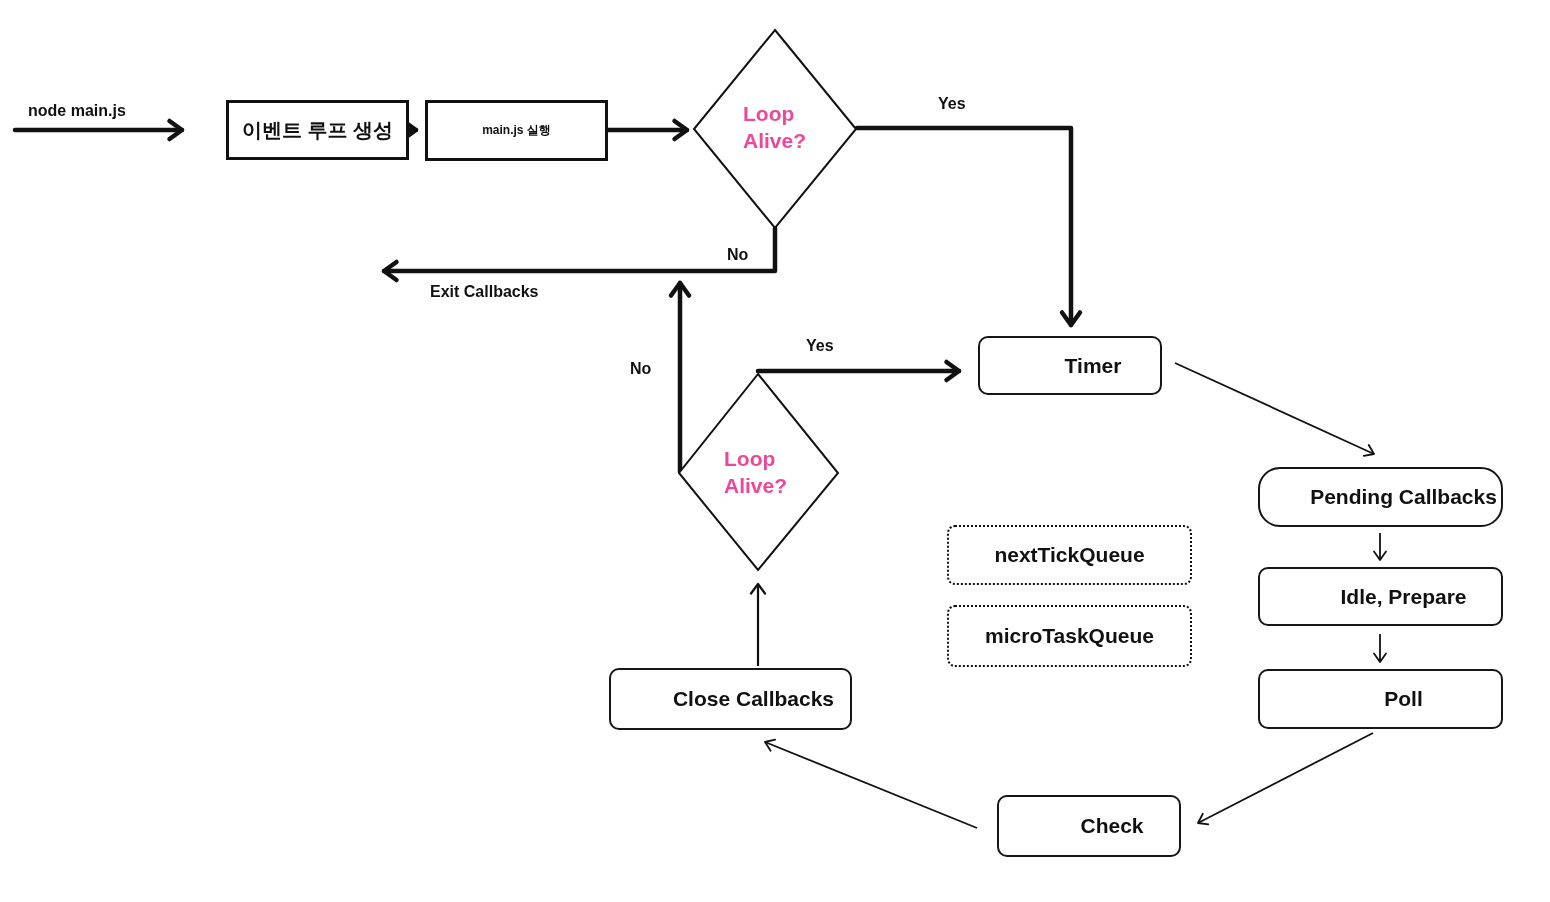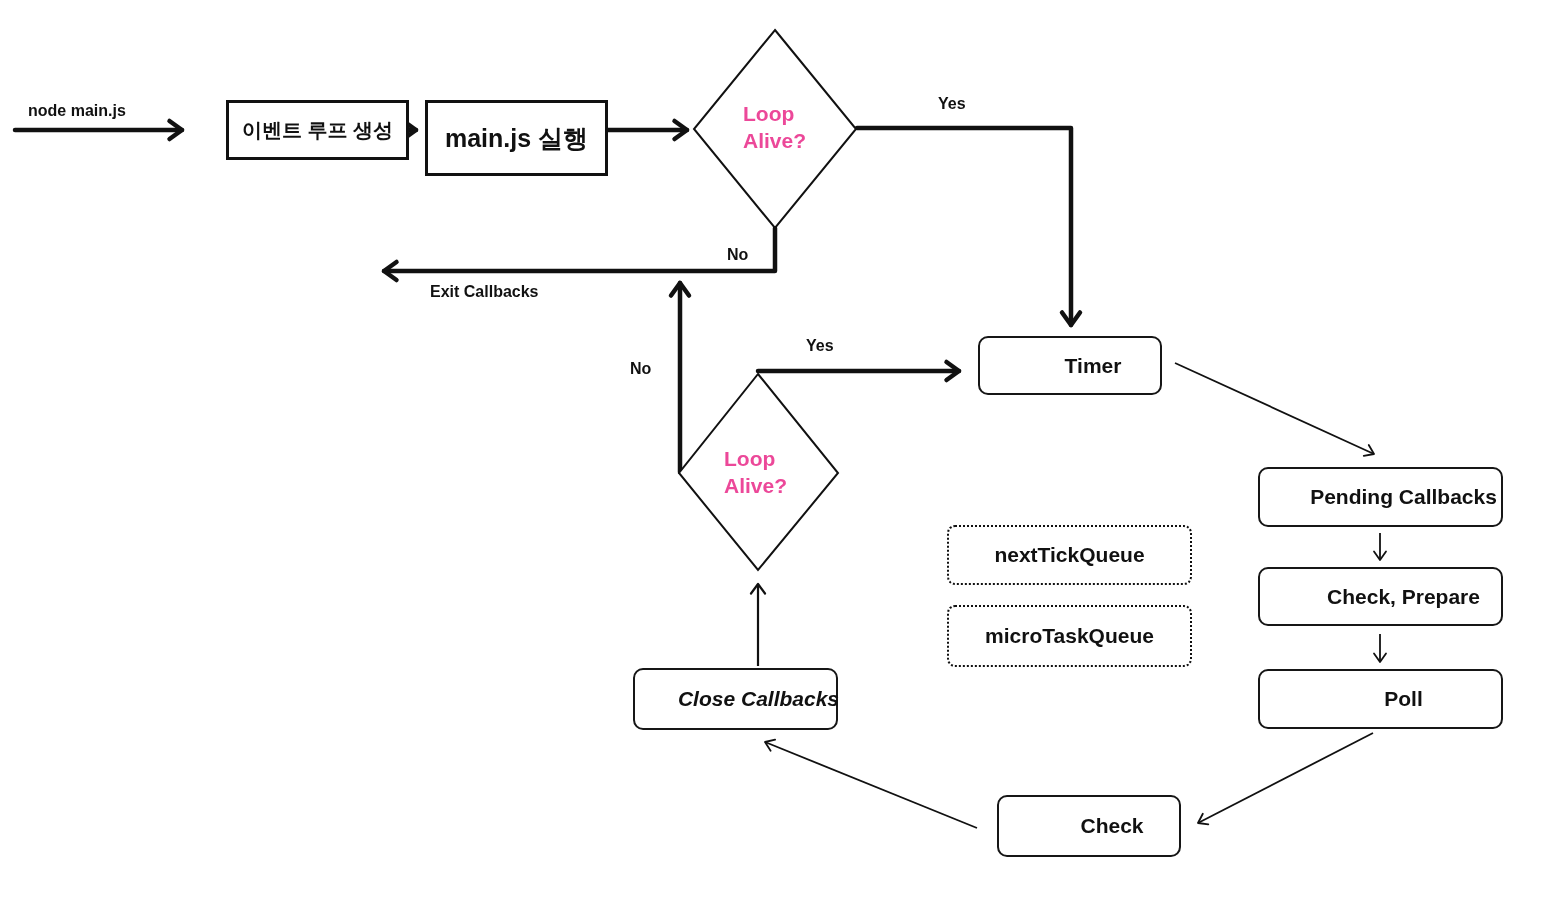--- a/index.html
+++ b/index.html
@@ -56,28 +56,28 @@
     <line x1="1380" y1="634" x2="1380" y2="662" stroke="#111" stroke-width="1.8" marker-end="url(#ahSm)"></line>
     <line x1="1373" y1="733" x2="1198" y2="823" stroke="#111" stroke-width="1.8" marker-end="url(#ahSm)"></line>
     <line x1="977" y1="828" x2="765" y2="742" stroke="#111" stroke-width="1.8" marker-end="url(#ahSm)"></line>
     <line x1="758" y1="666" x2="758" y2="584" stroke="#111" stroke-width="2.2" marker-end="url(#ahMid)"></line>
 
     <polygon points="775,30 856,129 775,228 694,129" fill="#ffffff" stroke="#111" stroke-width="2" stroke-linejoin="miter"></polygon>
     <polygon points="758,374 838,473 758,570 679,473" fill="#ffffff" stroke="#111" stroke-width="2" stroke-linejoin="miter"></polygon>
   </svg>
 
   <div class="box sq" style="left:190px;top:100px;width:183px;height:60px;font-size:20px;margin-left:36px;">이벤트 루프 생성</div>
-  <div class="box sq" style="left:425px;top:100px;width:183px;height:76px;font-size:25px;">main.js 실행</div>
+  <div class="box sq" style="left:425px;top:100px;width:183px;height:61px;font-size:12px;">main.js 실행</div>
 
   <div class="box rd" style="left:978px;top:336px;width:184px;height:59px;">Timer</div>
-  <div class="box rd" style="left:1258px;top:467px;width:245px;height:60px;">Pending Callbacks</div>
-  <div class="box rd" style="left:1258px;top:567px;width:245px;height:59px;">Check, Prepare</div>
+  <div class="box rd" style="left:1258px;top:467px;width:245px;height:60px;border-radius:22px;">Pending Callbacks</div>
+  <div class="box rd" style="left:1258px;top:567px;width:245px;height:59px;">Idle, Prepare</div>
   <div class="box rd" style="left:1258px;top:669px;width:245px;height:60px;">Poll</div>
   <div class="box rd" style="left:981px;top:795px;width:184px;height:62px;margin-left:16px;">Check</div>
-  <div class="box rd" style="left:633px;top:668px;width:205px;height:62px;font-style:italic;">Close Callbacks</div>
+  <div class="box rd" style="left:609px;top:668px;width:243px;height:62px;">Close Callbacks</div>
 
   <div class="box dot" style="left:947px;top:525px;width:245px;height:60px;">nextTickQueue</div>
   <div class="box dot" style="left:947px;top:605px;width:245px;height:62px;">microTaskQueue</div>
 
   <div class="dtext" style="left:743px;top:100px;">
     <div>Loop</div>
     <div>Alive?</div>
   </div>
   <div class="dtext" style="left:724px;top:445px;">
     <div>Loop</div>

